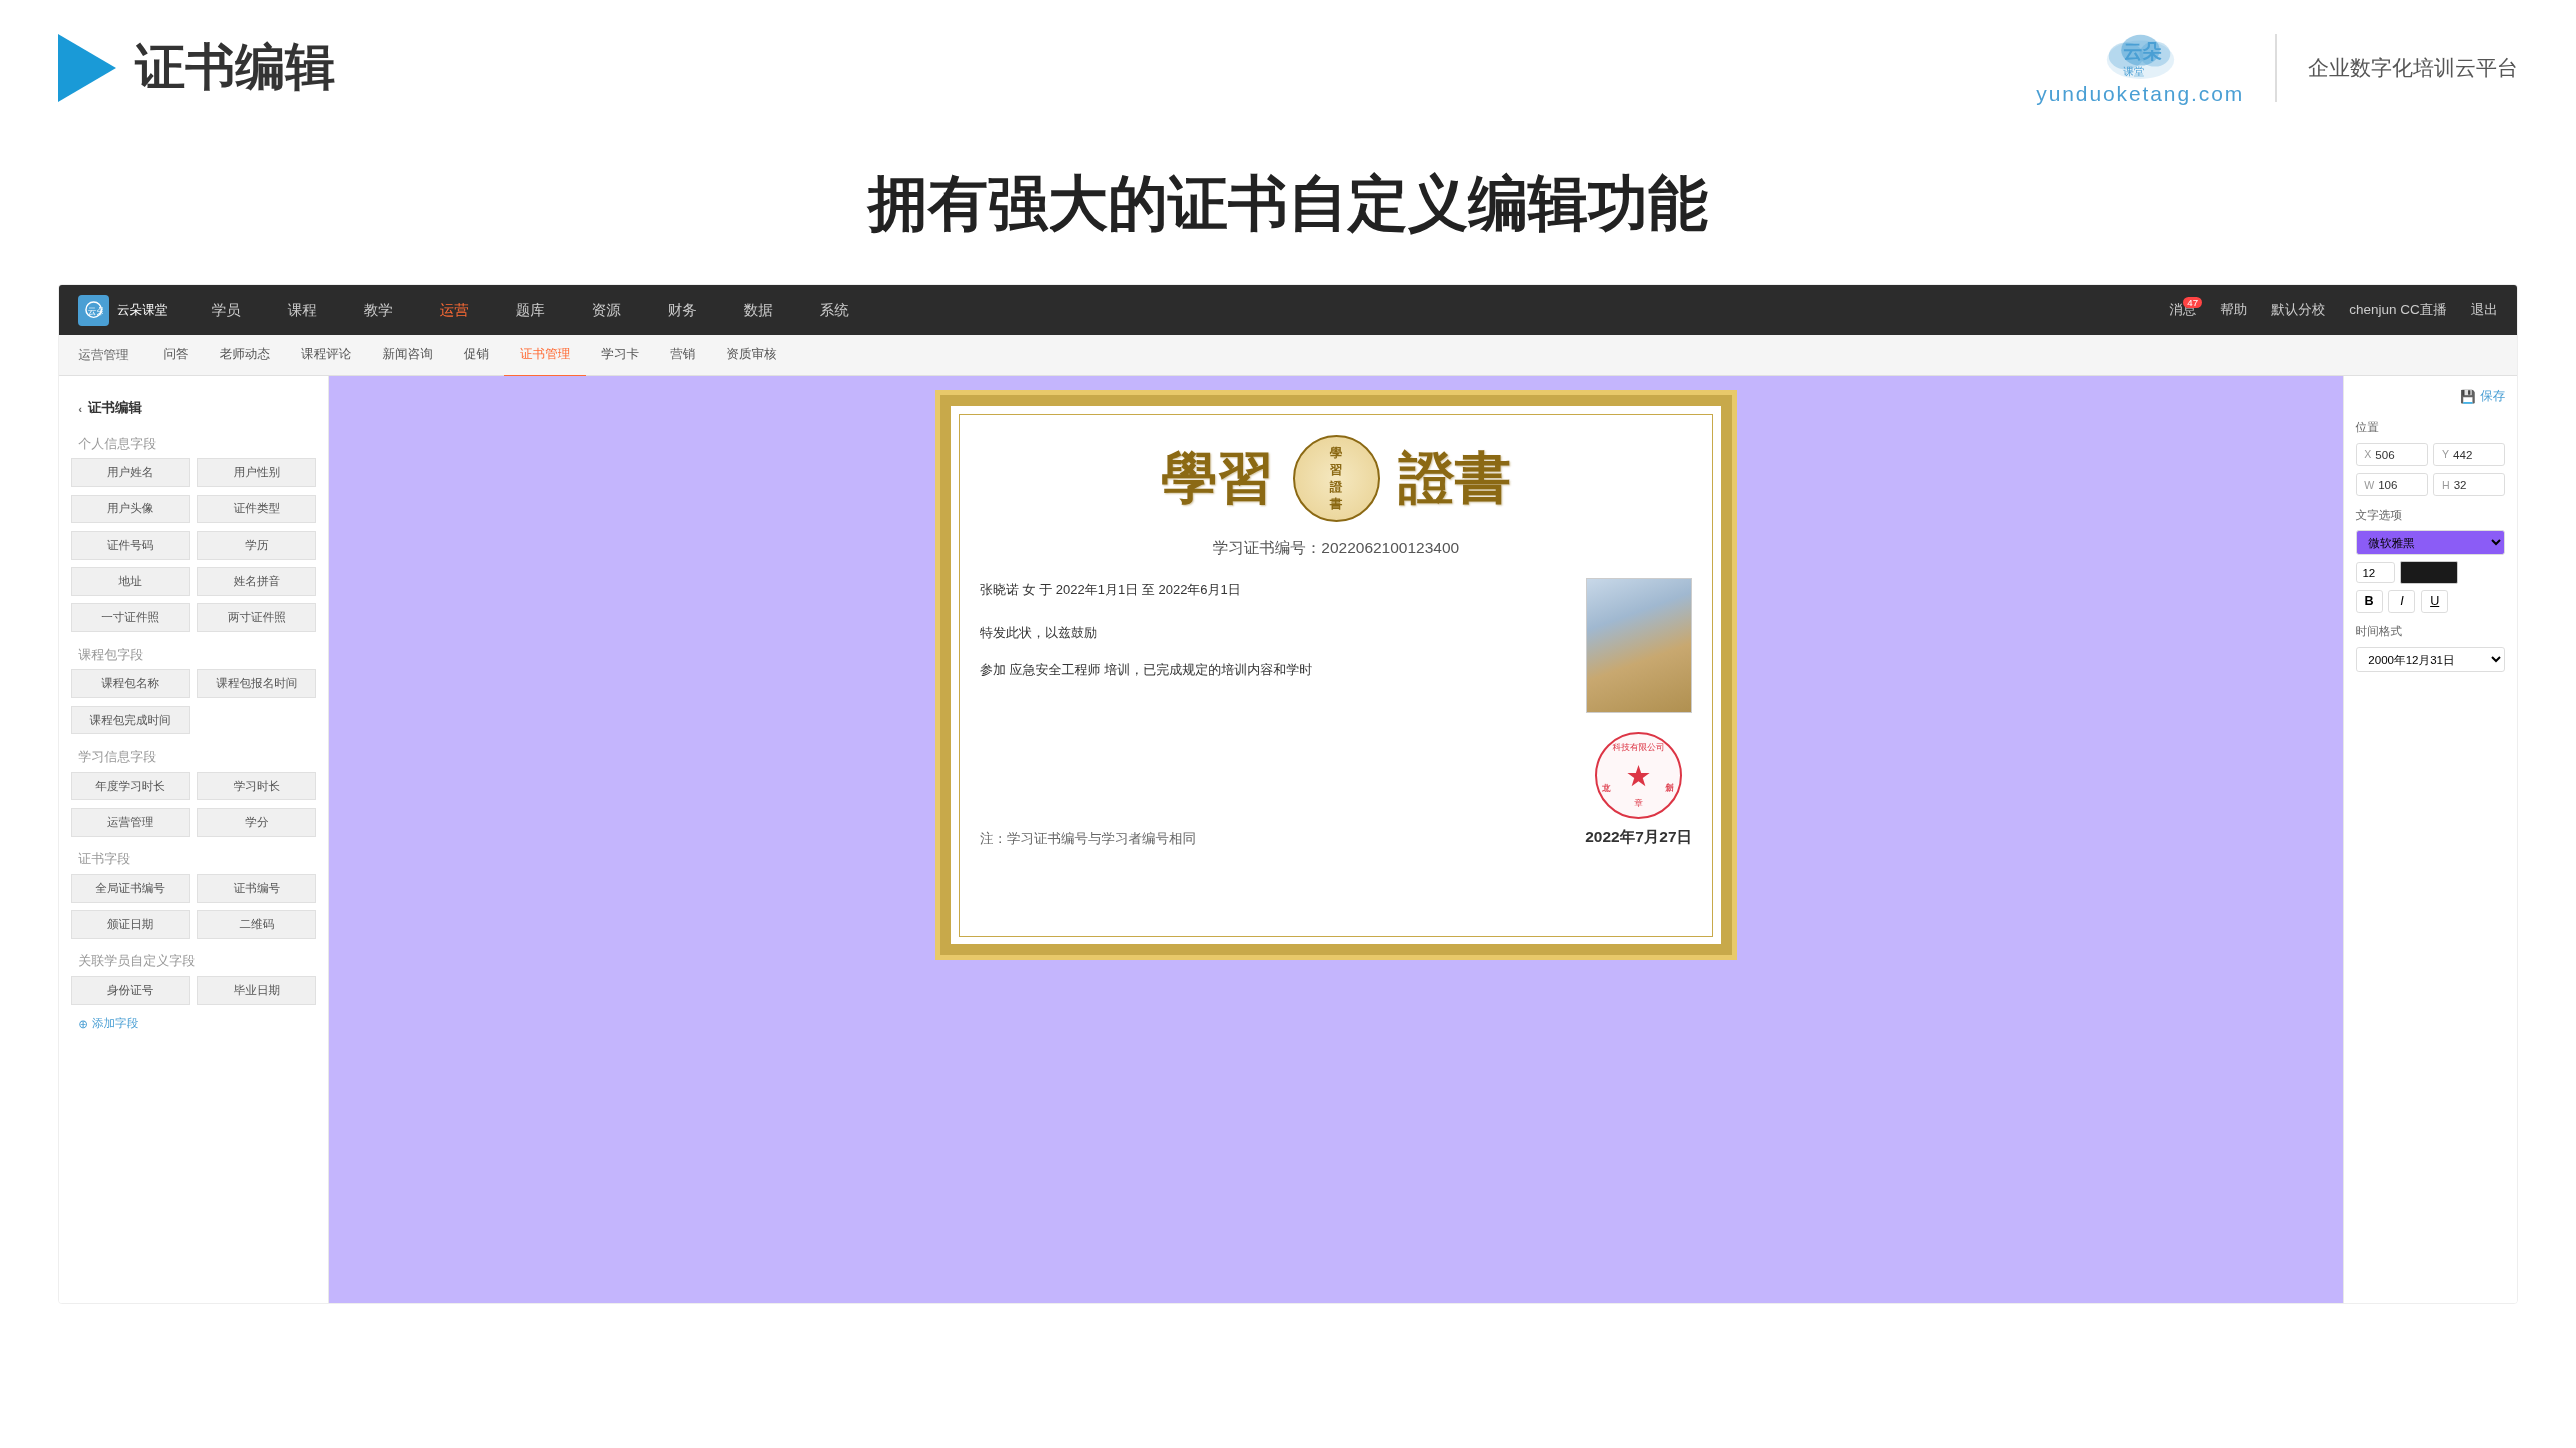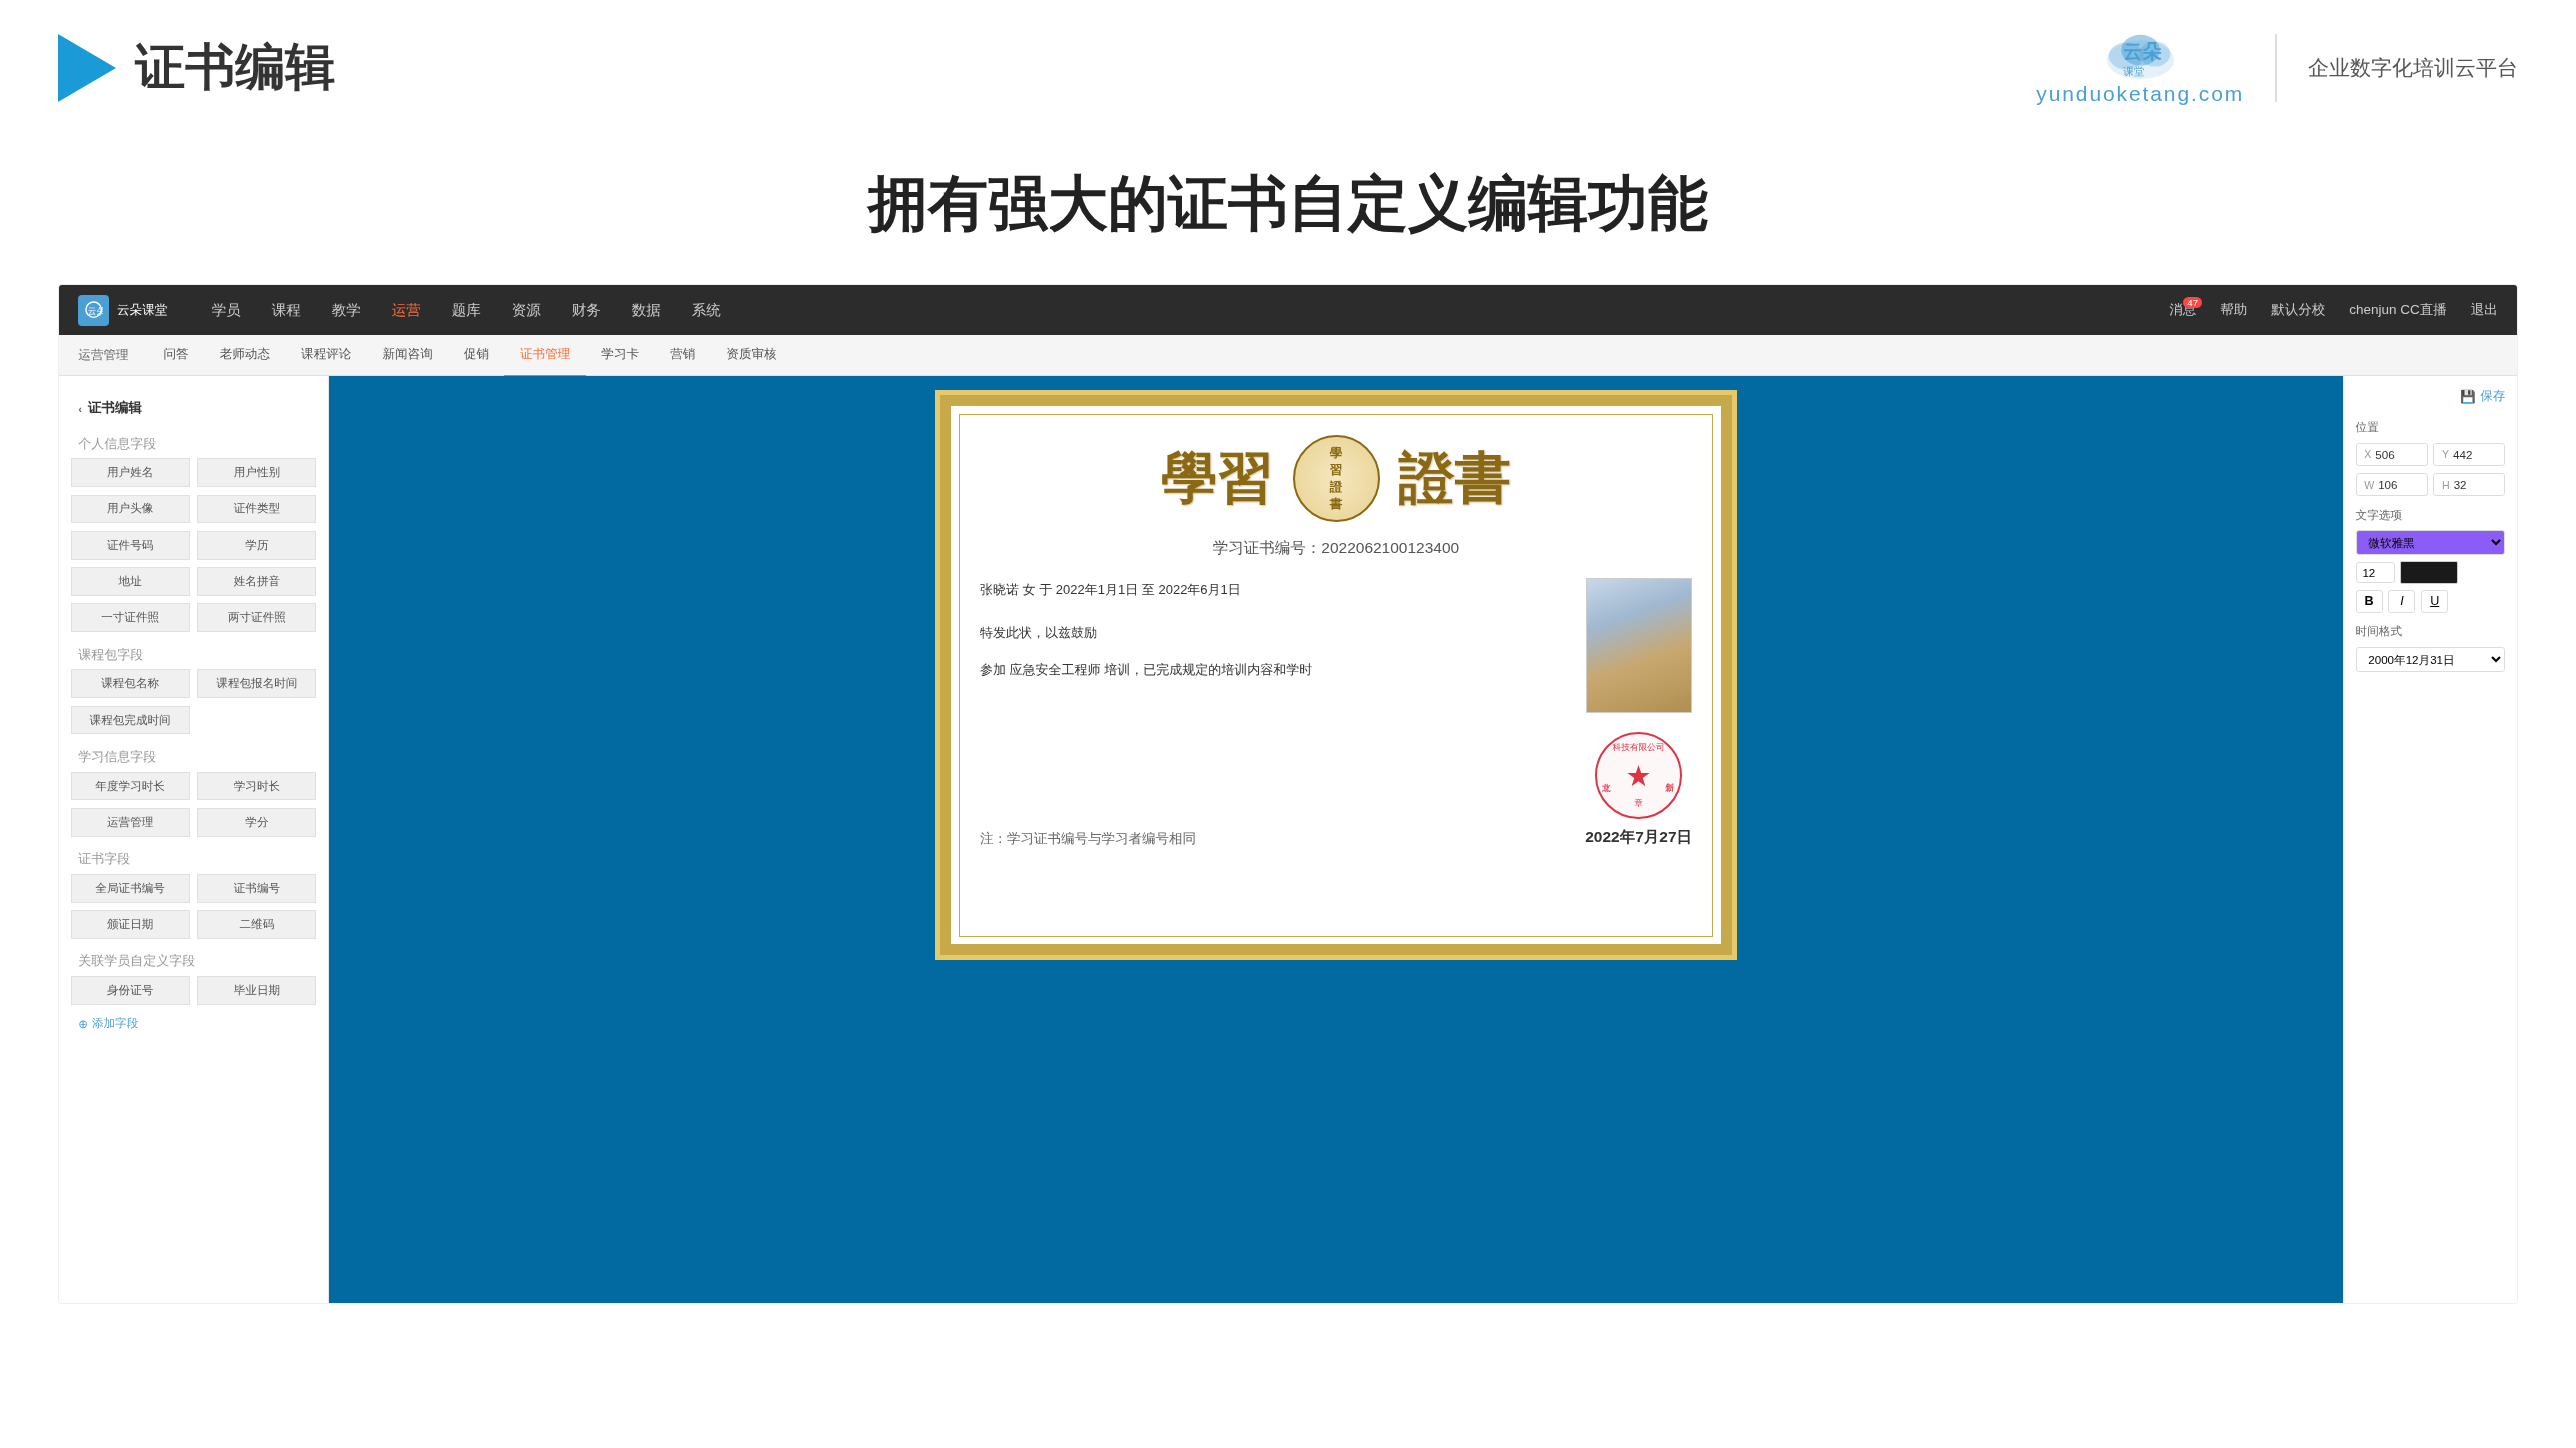--- a/index.html
+++ b/index.html
@@ -106,21 +106,21 @@
       color: white;
       font-size: 13.5px;
     }
     .top-nav-logo-text {
       color: white;
       font-size: 12.6px;
     }
     .top-nav-items {
       display: flex;
       align-items: center;
-      gap: 0;
+      gap: 16px;
       flex: 1;
       text-align: right;
     }
     .top-nav-item {
       color: #ccc;
       font-size: 14.5px;
       padding: 0 15.5px;
       height: 50px;
       display: flex;
       align-items: center;
@@ -246,21 +246,21 @@
       gap: 3.9px;
     }
 
     
     .center-canvas {
       flex: 1;
       display: flex;
       align-items: flex-start;
       justify-content: center;
       padding: 19.3px;
-      background: #0369a1;
+      background: #c4b5fd;
       overflow: auto;
     }
 
     
     .certificate {
       width: 792px;
       background: #fff;
       border: 11.6px solid #c8a94a;
       outline: 5.8px solid #e8c96a;
       position: relative;

